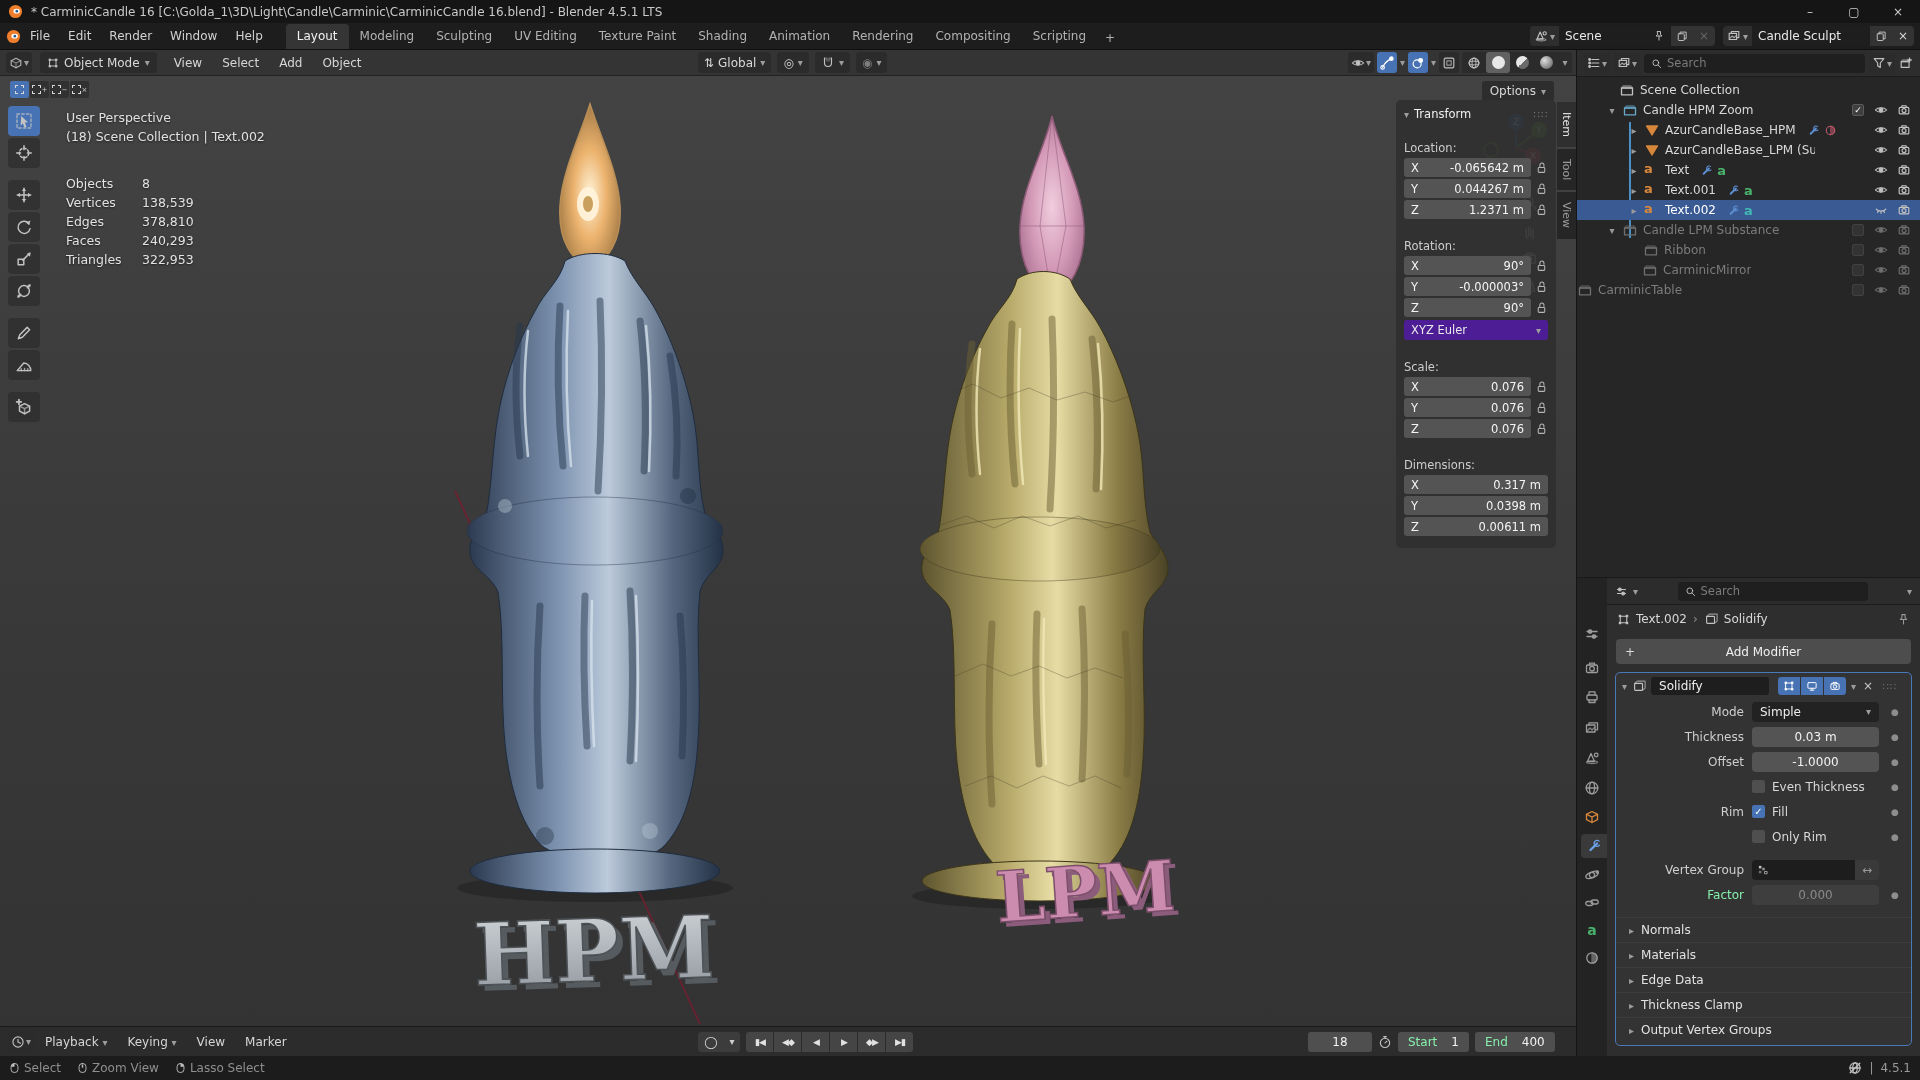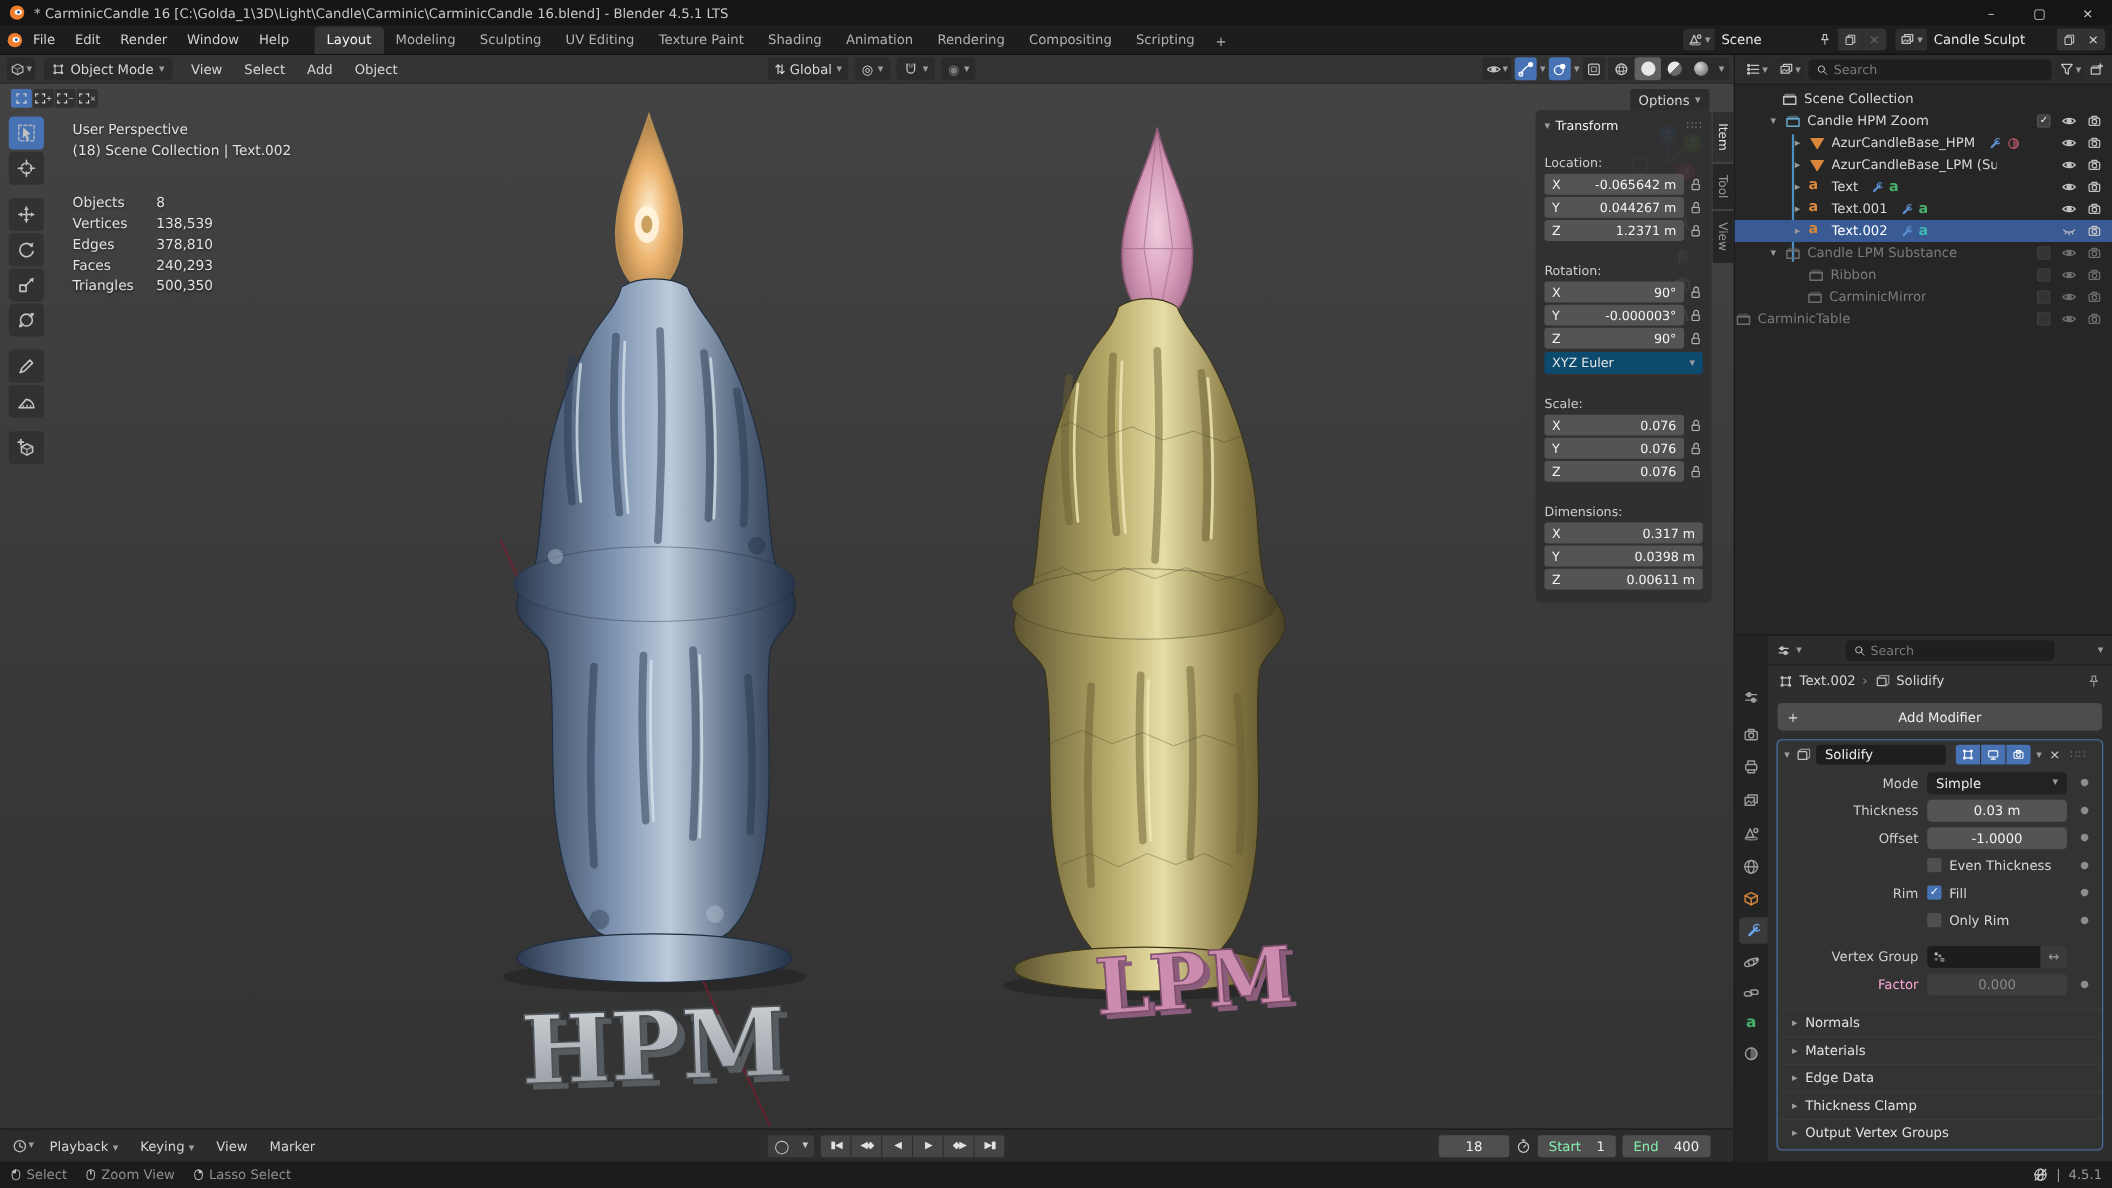--- a/index.html
+++ b/index.html
@@ -87,21 +87,21 @@
 
   
   .npanel { position:absolute; right:20px; top:24px; width:160px; background:#2f2f2fe8; border-radius:5px; padding:7px 8px 10px; font-size:11.5px; }
   .np-title { display:flex; align-items:center; gap:5px; color:#f0f0f0; margin-bottom:8px; }
   .np-dots { margin-left:auto; color:#777; letter-spacing:1px; font-size:10px; }
   .np-label { color:#cdcdcd; margin:20px 0 3px; }
   .np-row { display:flex; align-items:center; gap:4px; margin-bottom:2px; }
   .np-field { flex:1; height:19px; background:#545454; border-radius:3px; display:flex; align-items:center; padding:0 7px; color:#f4f4f4; }
   .np-field .axis { margin-right:auto; }
   .np-lock { width:13px; height:13px; color:#b5b5b5; flex:none; }
-  .np-drop { height:20px; background:#0c4a6e; border-radius:3px; display:flex; align-items:center; padding:0 7px; color:#e8e8e8; margin:3px 0 2px; }
+  .np-drop { height:20px; background:#4c1d95; border-radius:3px; display:flex; align-items:center; padding:0 7px; color:#e8e8e8; margin:3px 0 2px; }
   .np-drop .caret { margin-left:auto; }
   .np-full { height:19px; background:#545454; border-radius:3px; display:flex; align-items:center; padding:0 7px; margin-bottom:2px; color:#f4f4f4; }
   .np-full .val { margin-left:auto; }
 
   .side-tabs { position:absolute; right:0; top:26px; display:flex; flex-direction:column; gap:2px; }
   .stab { writing-mode:vertical-rl; padding:10px 3px; font-size:11px; color:#9a9a9a; background:#262626; border-radius:0 0 0 0; }
   .stab.active { background:#2f2f2f; color:#e4e4e4; }
 
   
   .outliner { height:527px; background:#262626; display:flex; flex-direction:column; flex:none; }
@@ -151,21 +151,21 @@
   .mod-name { width:118px; background:#1e1e1e; border-radius:3px; padding:2px 8px; color:#efefef; }
   .tgl-group { display:flex; gap:1px; margin-left:4px; }
   .tgl { width:22px; height:18px; background:#4772b3; display:flex; align-items:center; justify-content:center; }
   .tgl:first-child { border-radius:3px 0 0 3px; }
   .tgl:last-child { border-radius:0 3px 3px 0; }
   .tgl .ic { width:12px; height:12px; color:#fff; }
   .mod-x { color:#c9c9c9; margin-left:2px; }
   .mod-dots { color:#6f6f6f; font-size:10px; letter-spacing:1px; margin-left:4px; }
   .prow { display:grid; grid-template-columns:118px 1fr 16px; align-items:center; height:25px; column-gap:8px; padding:0 8px 0 10px; }
   .plabel { text-align:right; color:#cfcfcf; }
-  .plabel.dim { color:#f9a8d4; }
+  .plabel.dim { color:#86efac; }
   .pslider { height:20px; background:#545454; border-radius:4px; display:flex; align-items:center; justify-content:center; color:#f2f2f2; }
   .pslider.dim { background:#3e3e3e; color:#8a8a8a; }
   .pdrop { height:20px; background:#222; border-radius:4px; display:flex; align-items:center; padding:0 8px; color:#ededed; }
   .pdrop .caret { margin-left:auto; }
   .pdark { height:20px; background:#1d1d1d; border-radius:4px 0 0 4px; display:flex; align-items:center; padding:0 5px; flex:1; }
   .vg-wrap { display:flex; }
   .vg-btn { width:24px; height:20px; background:#3a3a3a; border-radius:0 4px 4px 0; display:flex; align-items:center; justify-content:center; color:#9a9a9a; }
   .adot { color:#8d8d8d; text-align:center; font-size:9px; }
   .pcheckrow { display:flex; align-items:center; gap:7px; }
   .pcb { width:13px; height:13px; border-radius:2px; background:#4f4f4f; display:flex; align-items:center; justify-content:center; font-size:10px; color:#fff; }
@@ -631,21 +631,21 @@
           <div class="grid">
             <span>Objects</span>
               <span>8</span>
             <span>Vertices</span>
               <span>138,539</span>
             <span>Edges</span>
               <span>378,810</span>
             <span>Faces</span>
               <span>240,293</span>
             <span>Triangles</span>
-              <span>500,350</span>
+              <span>322,953</span>
           </div>
         </div>
 
         <svg class="gizmo" viewBox="0 0 72 72">
           <g stroke-width="2">
             <line x1="36" y1="36" x2="36" y2="12" stroke="#3d6fb9"></line>
             <line x1="36" y1="36" x2="58" y2="19" stroke="#5a9e3f"></line>
             <line x1="36" y1="36" x2="52" y2="43" stroke="#b33d4a"></line>
           </g>
           <circle cx="11" cy="38" r="7" fill="#3a3a3a88" stroke="#5a9e3f" stroke-width="1.5"></circle>

